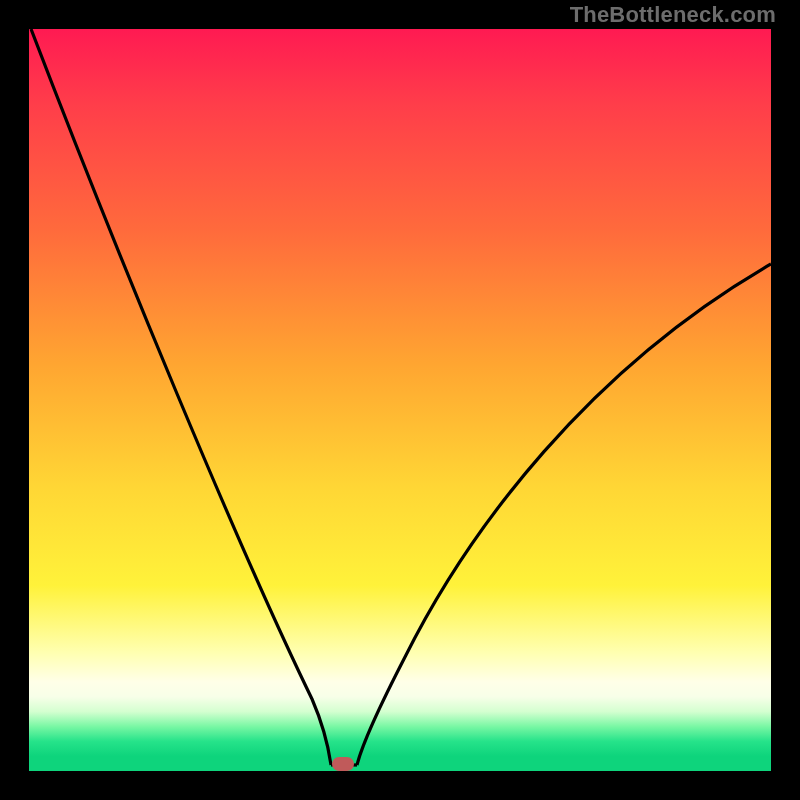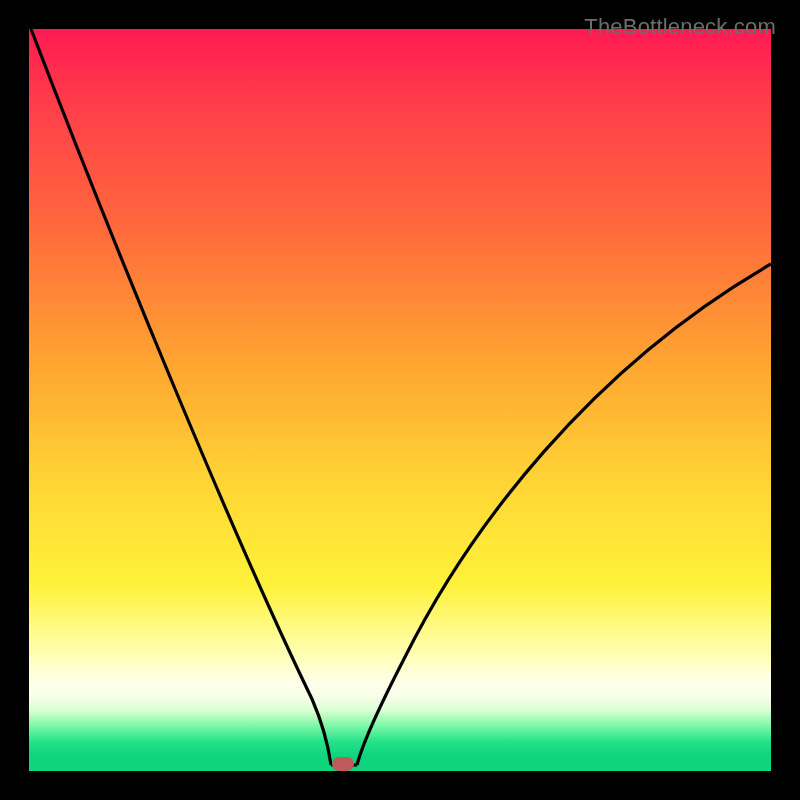--- a/index.html
+++ b/index.html
@@ -43,24 +43,23 @@
       #0ed47c 98%,
       #0ed47c 100%
     );
   }
   .watermark {
     position: absolute;
     top: 2px;
     right: 24px;
     color: #6d6d6d;
     font-size: 22px;
-    font-weight: 400;
+    font-weight: 700;
     letter-spacing: 0.2px;
     user-select: none;
-    margin-top: 12px;
   }
   svg.curve {
     position: absolute;
     left: 0;
     top: 0;
   }
   .marker {
     position: absolute;
     width: 22px;
     height: 14px;

